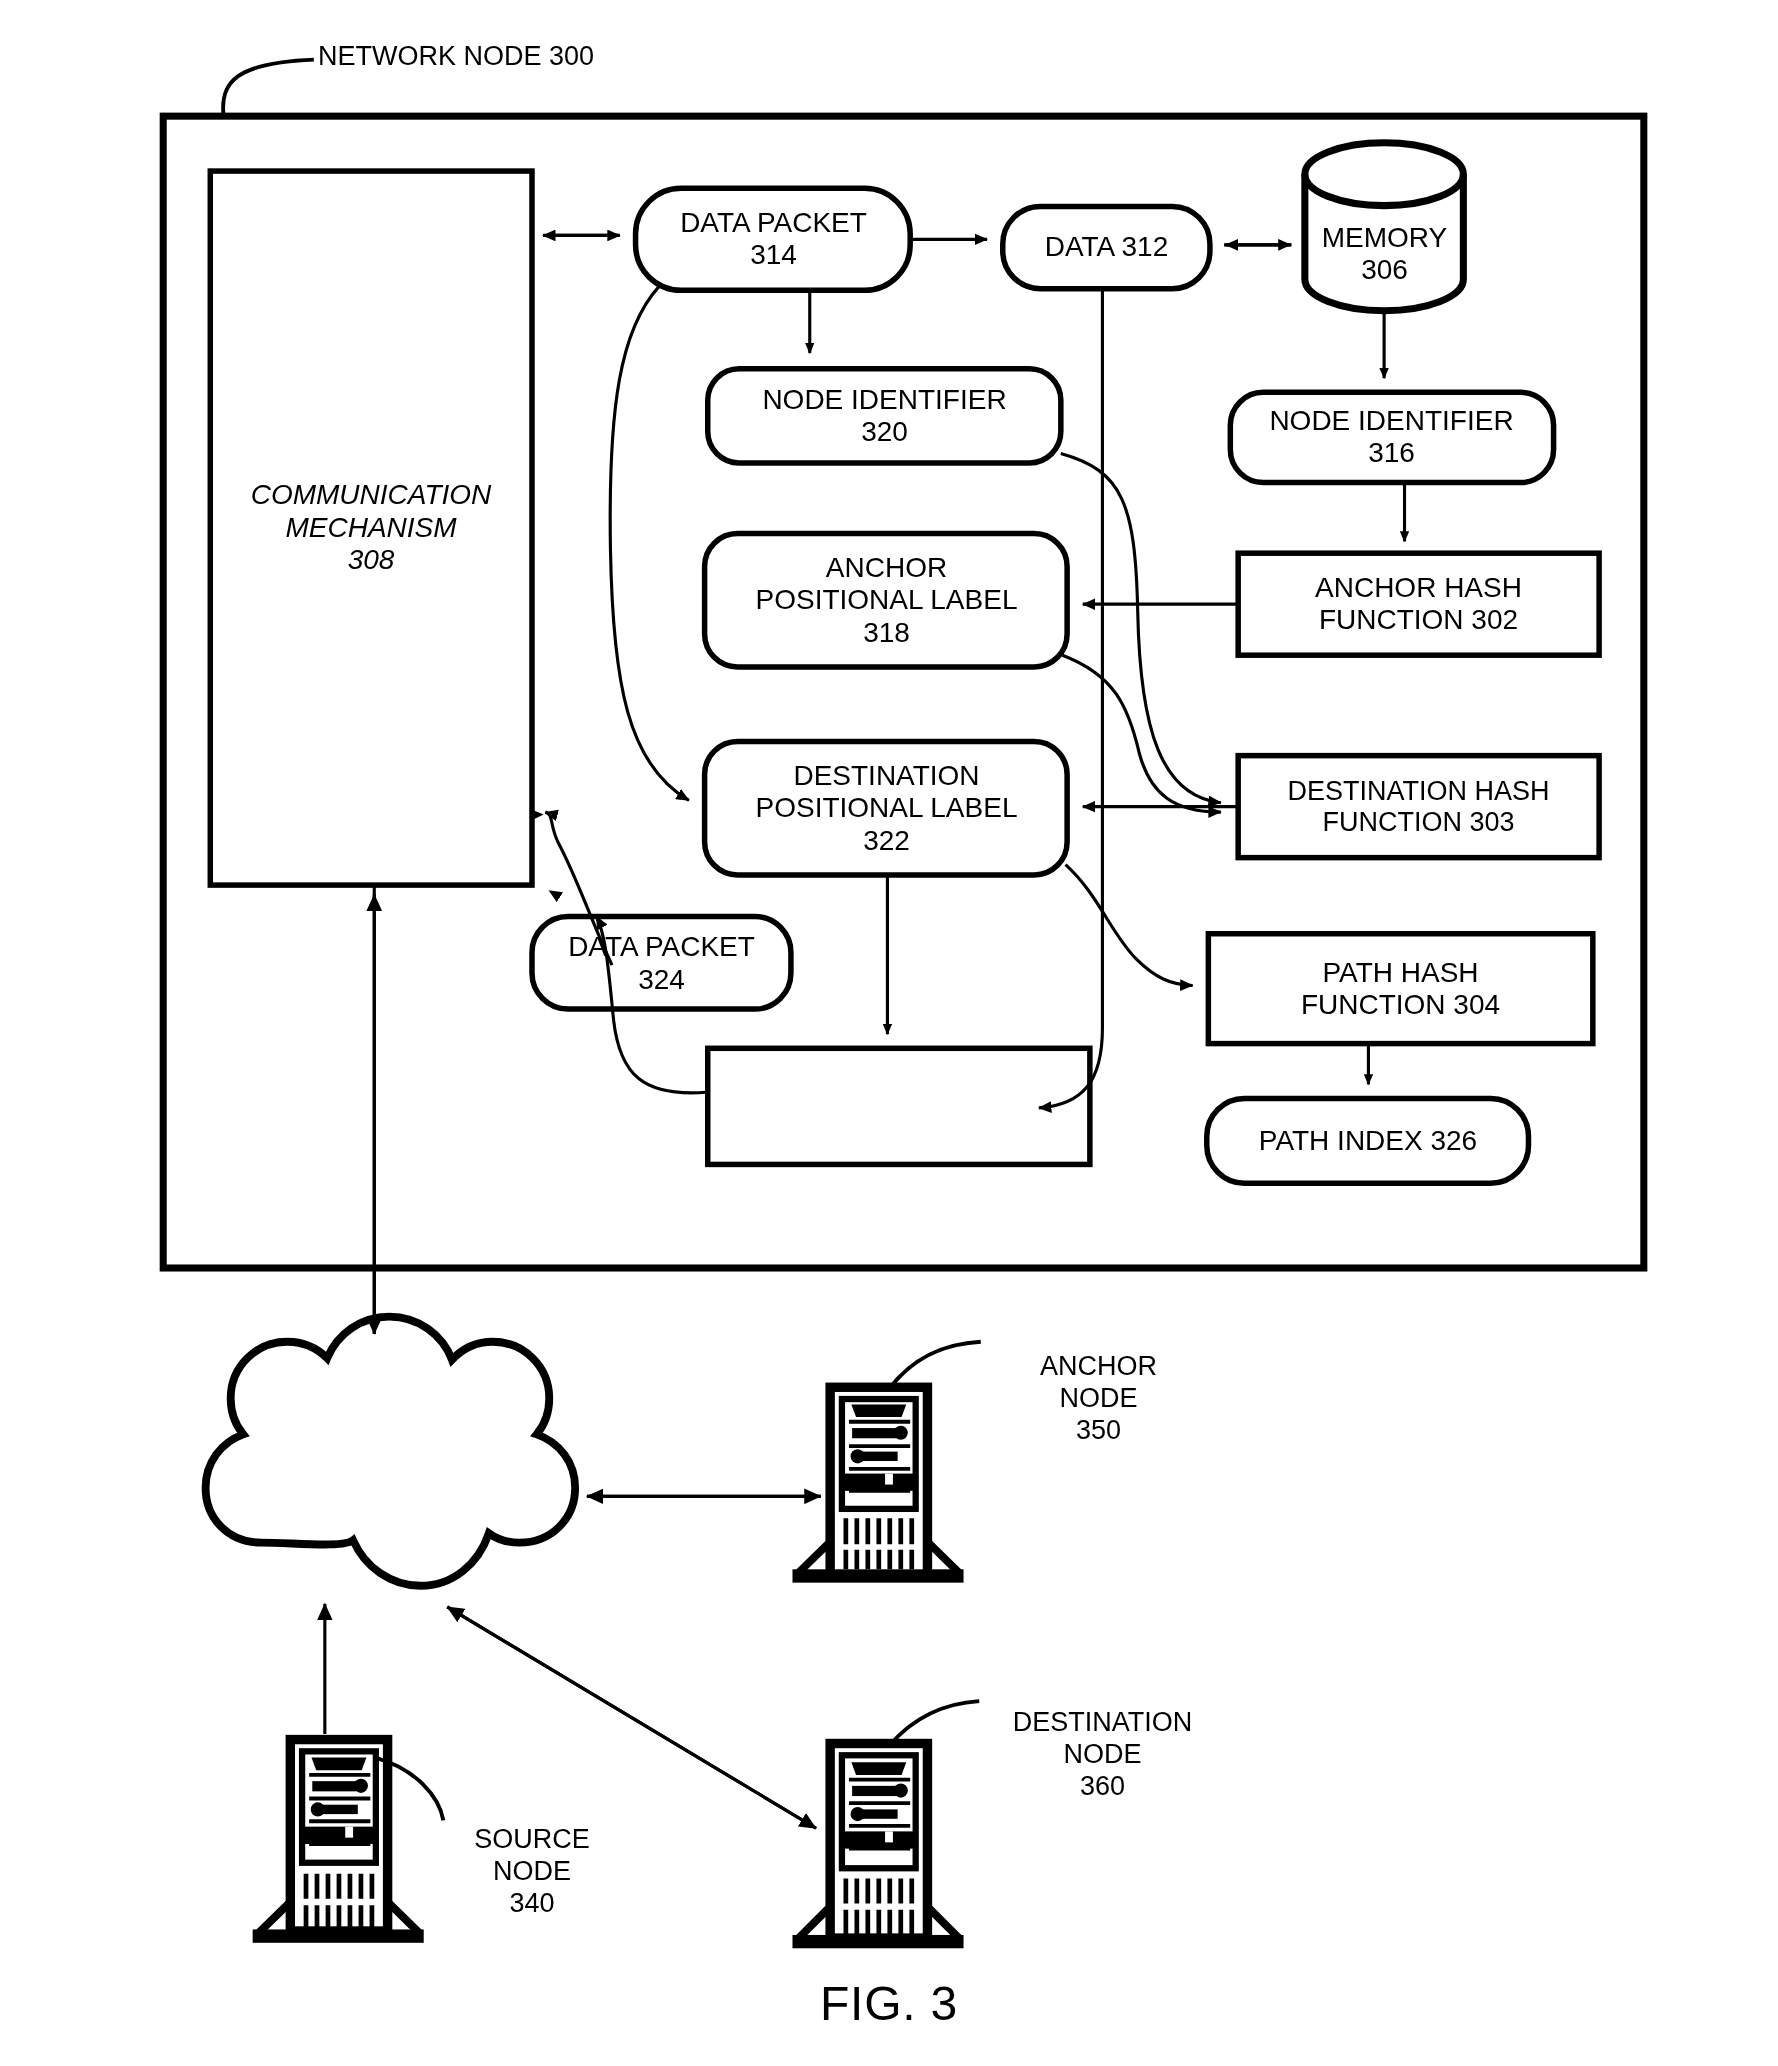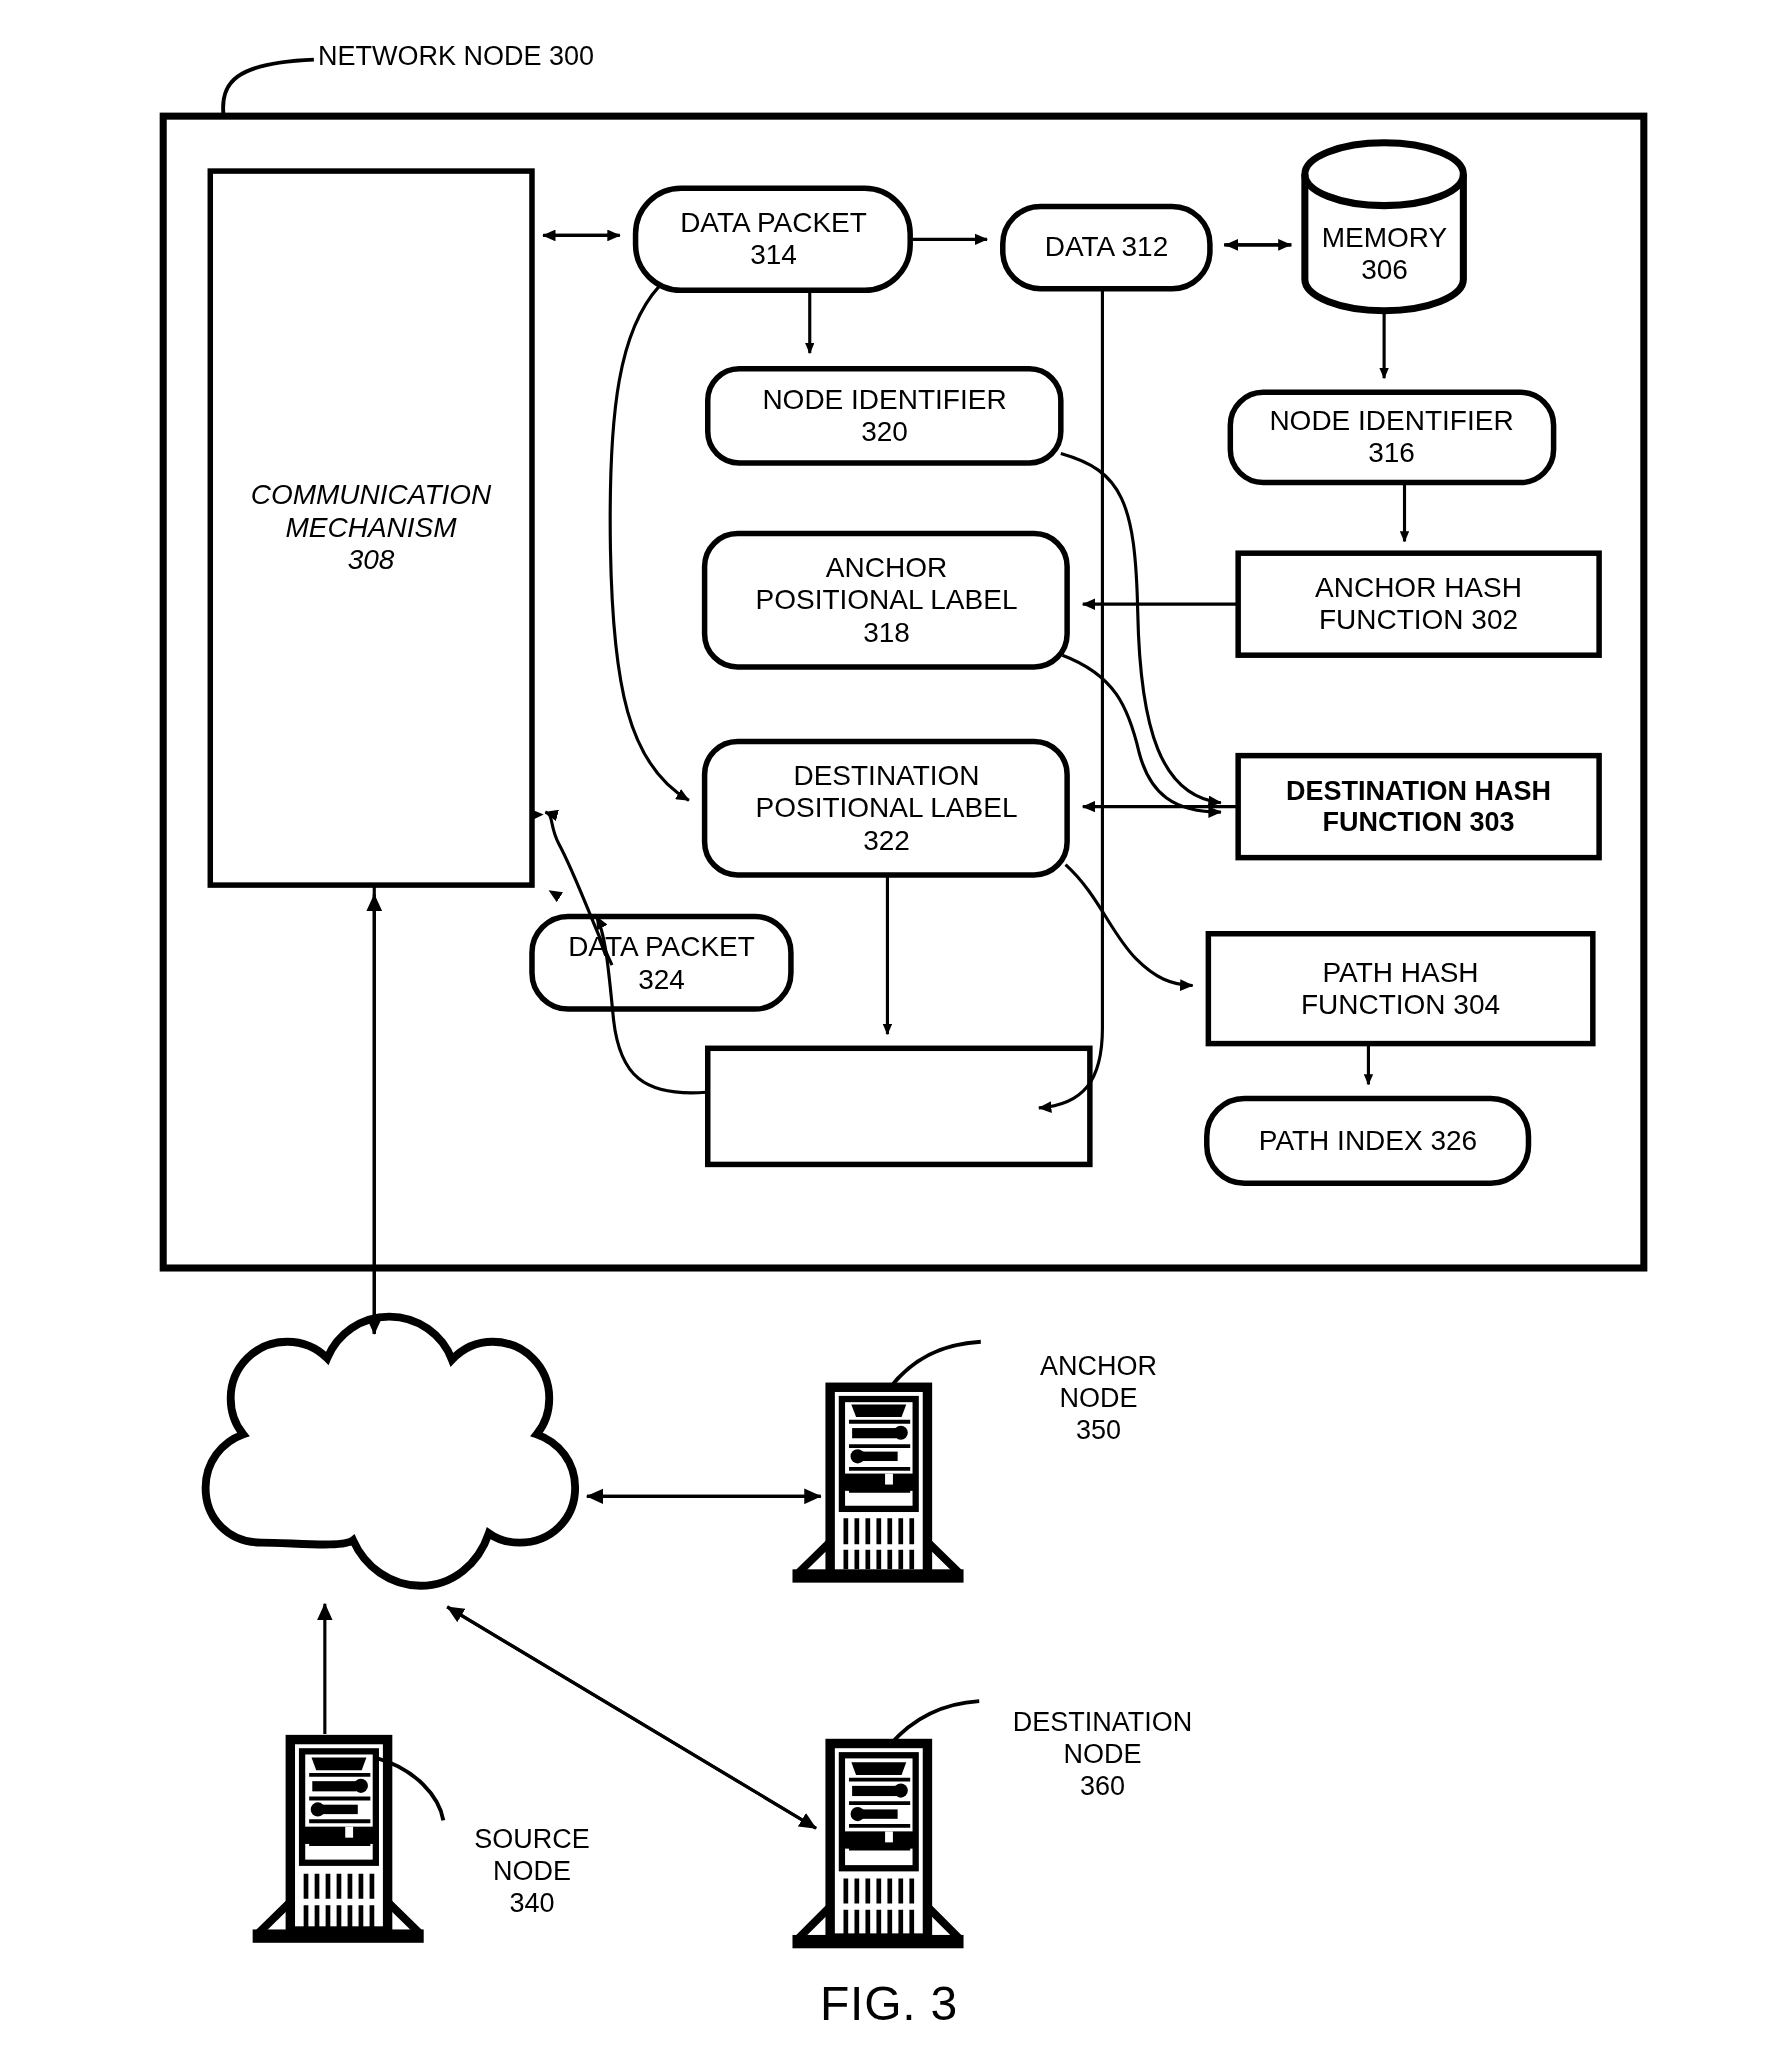--- a/index.html
+++ b/index.html
@@ -8,21 +8,21 @@
        font-family:"Liberation Sans","DejaVu Sans",sans-serif;color:#000;}
   #stage{position:absolute;left:0;top:0;width:1778px;height:2066px;}
   #svgroot{position:absolute;left:0;top:0;width:1778px;height:2066px;}
 
   
   .nodetext{position:absolute;display:flex;flex-direction:column;
             align-items:center;justify-content:center;text-align:center;
             line-height:1.16;pointer-events:none;}
   .nodetext span{display:block;white-space:nowrap;}
 
-  .t34{font-size:27px;font-weight:bold;}
+  .t34{font-size:27px;}
   .t36{font-size:28px;}
   .fig{position:absolute;font-size:48px;font-weight:normal;letter-spacing:0.8px;}
   .calloutlbl{position:absolute;font-size:27px;text-align:center;line-height:1.18;}
   .calloutlbl span{display:block;white-space:nowrap;}
 </style>
 </head>
 <body>
 
 <div id="stage">
 

